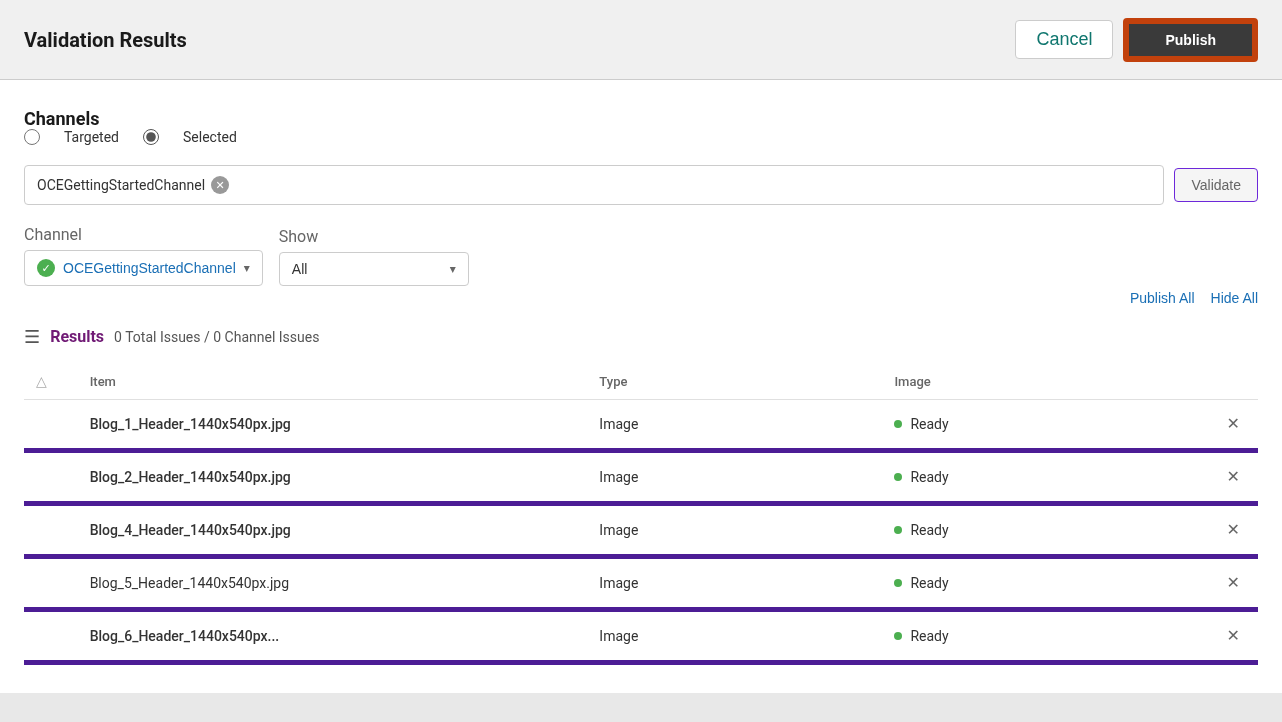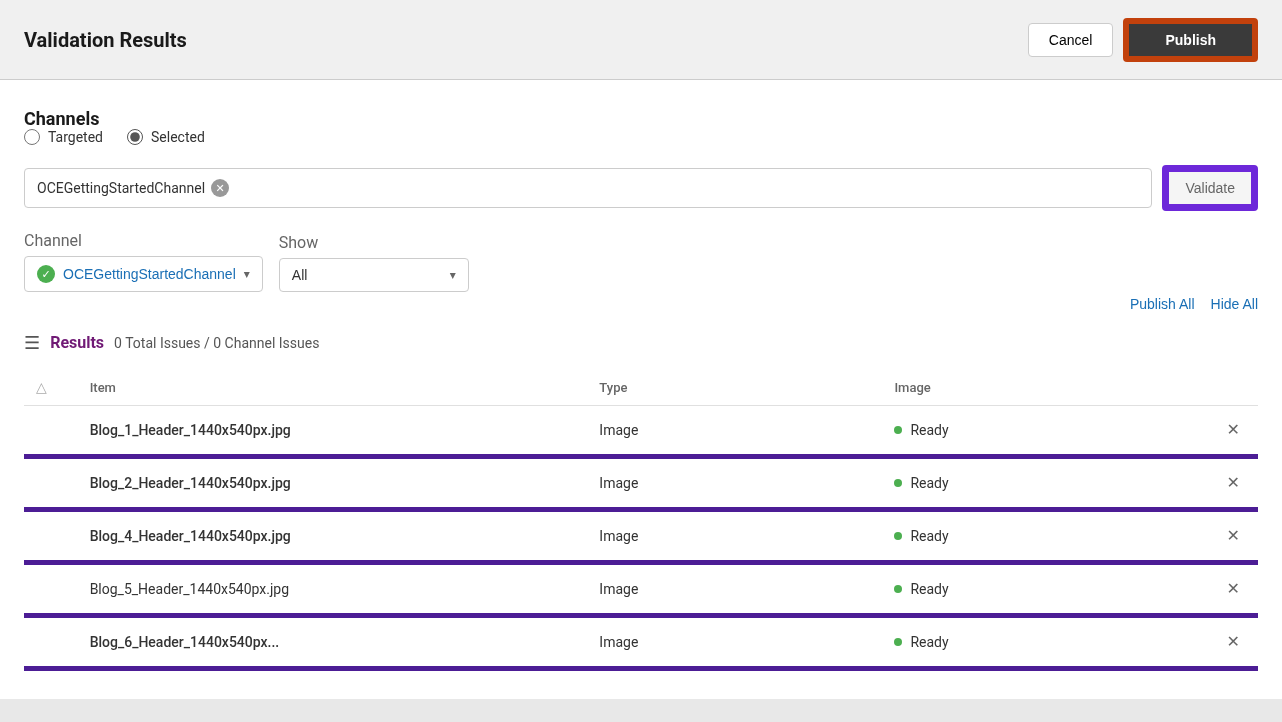--- a/index.html
+++ b/index.html
@@ -30,23 +30,23 @@
     .header-actions {
       display: flex;
       gap: 10px;
       align-items: center;
     }
     .btn-cancel {
       background: #fff;
       border: 1px solid #ccc;
       border-radius: 4px;
       padding: 8px 20px;
-      font-size: 14px;
-      cursor: pointer;
-      color: #000000;
+      font-size: 18px;
+      cursor: pointer;
+      color: #0f766e;
     }
     .btn-publish {
       background: #3a3a3a;
       border: 6px solid #c2410c;
       border-radius: 4px;
       padding: 8px 36px;
       font-size: 14px;
       cursor: pointer;
       color: #fff;
       font-weight: 600;
@@ -68,21 +68,21 @@
     
     .radio-group {
       display: flex;
       gap: 24px;
       align-items: center;
       margin-bottom: 20px;
     }
     .radio-option {
       display: flex;
       align-items: center;
-      gap: 8px;
+      gap: 24px;
       cursor: pointer;
     }
     .radio-input {
       width: 16px;
       height: 16px;
       accent-color: #555;
       cursor: pointer;
     }
     .radio-label {
       font-size: 14px;
@@ -123,21 +123,21 @@
       height: 18px;
       background: #999;
       border-radius: 50%;
       color: #fff;
       font-size: 11px;
       cursor: pointer;
       line-height: 1;
     }
     .btn-validate {
       background: #f5f5f5;
-      border: 7px solid #6d28d9;
+      border: 1px solid #6d28d9;
       border-radius: 4px;
       padding: 8px 16px;
       font-size: 14px;
       cursor: pointer;
       color: #666;
       white-space: nowrap;
     }
 
     
     .filter-row {

